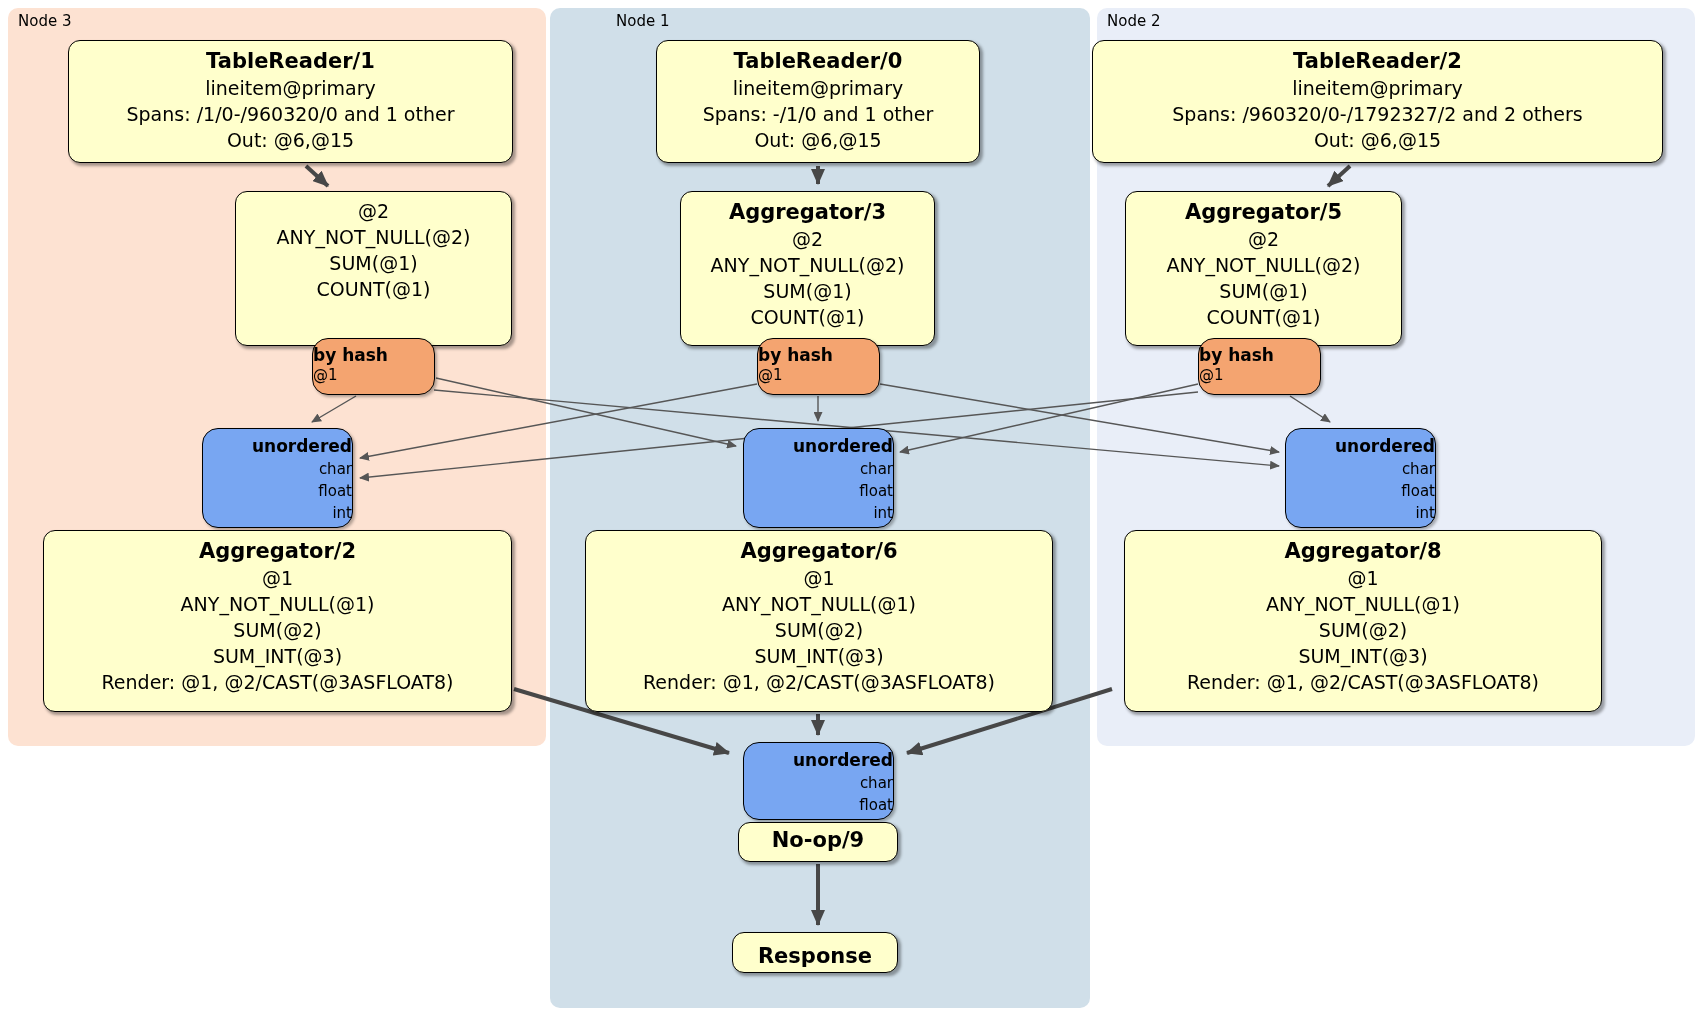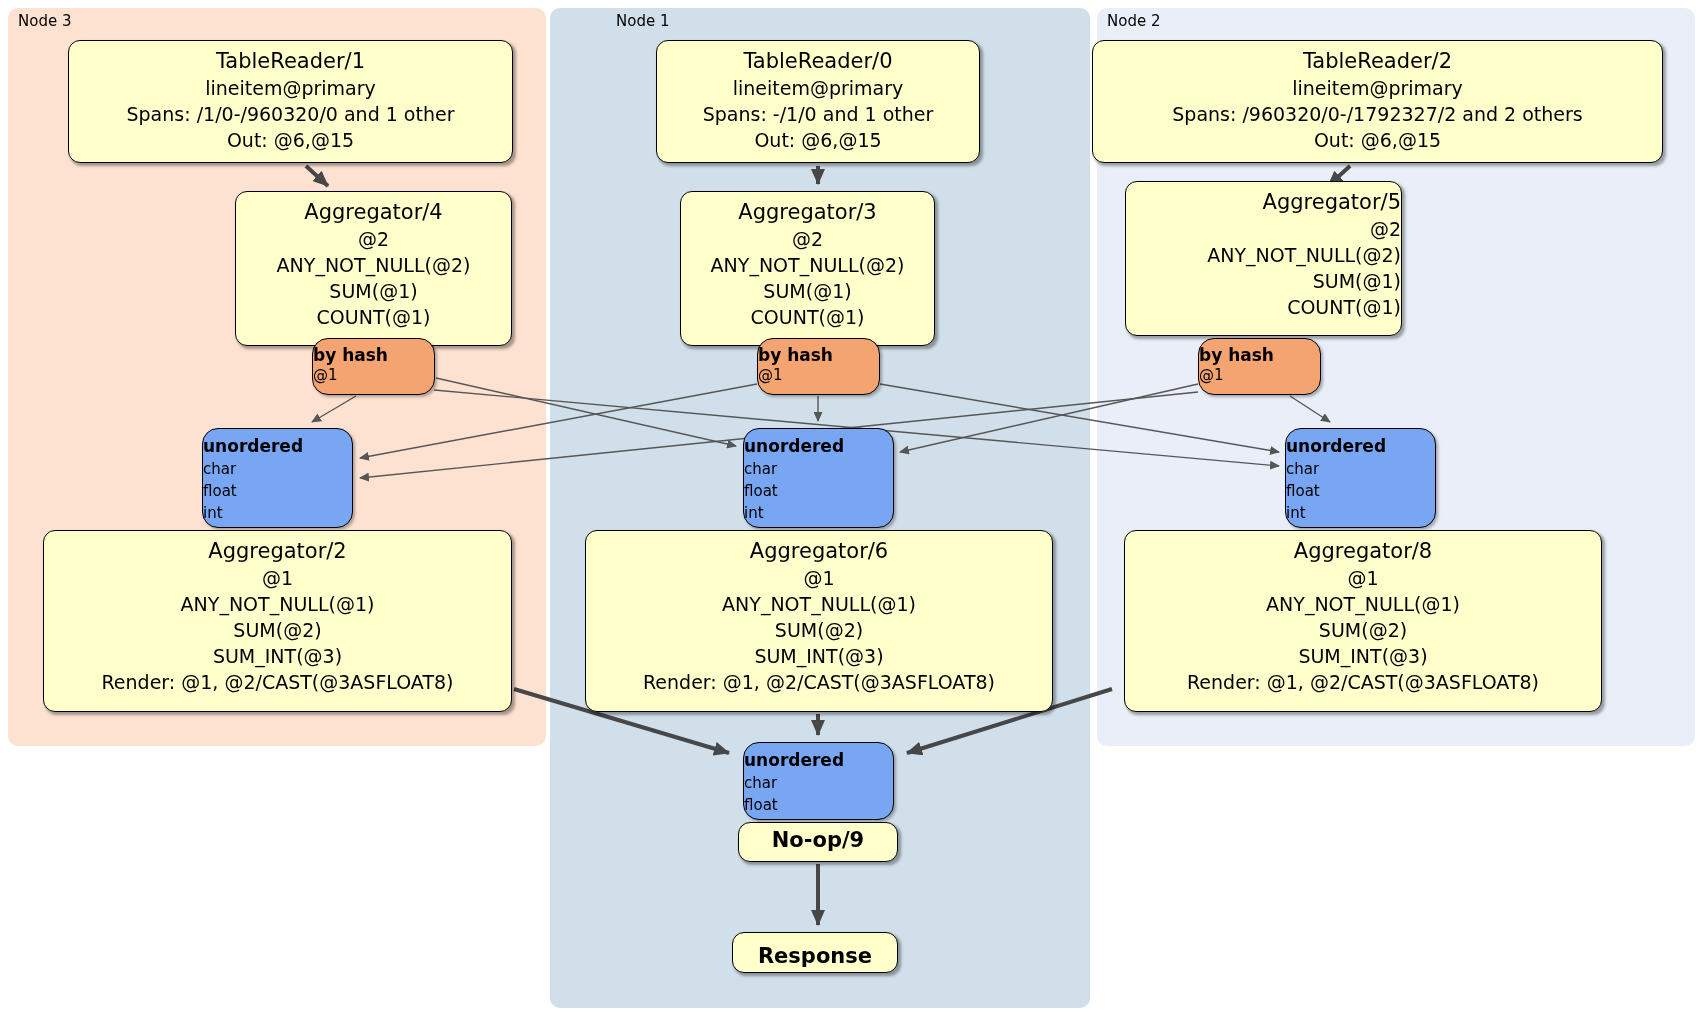--- a/index.html
+++ b/index.html
@@ -9,32 +9,32 @@
     overflow:hidden;
   }
   .region{position:absolute;border-radius:10px;z-index:0;}
   .region-label{position:absolute;font-size:15px;color:#000;z-index:3;}
   #wires{position:absolute;left:0;top:0;z-index:1;}
   .pbox{
     position:absolute;background:#ffffcc;border:1.5px solid #000;border-radius:12px;
     text-align:center;z-index:2;box-shadow:2.5px 2.5px 3px rgba(0,0,0,0.35);
     padding-top:6px;box-sizing:border-box;
   }
-  .pbox .title{font-size:21px;font-weight:normal;line-height:28px;}
+  .pbox .title{font-size:21px;font-weight:bold;line-height:28px;}
   .pbox .line{font-size:19px;line-height:26px;white-space:nowrap;}
   .router{
     position:absolute;background:#f4a470;border:1.5px solid #000;border-radius:16px;
     text-align:left;z-index:2;box-sizing:border-box;padding-top:5px;
     box-shadow:2px 2px 3px rgba(0,0,0,0.3);
   }
   .router .rtitle{font-size:17px;font-weight:bold;line-height:22px;}
   .router .rline{font-size:15px;line-height:19px;}
   .sync{
     position:absolute;background:#78a6f2;border:1.5px solid #000;border-radius:16px;
-    text-align:left;z-index:2;box-sizing:border-box;padding-top:5px;
+    text-align:right;z-index:2;box-sizing:border-box;padding-top:5px;
     box-shadow:2px 2px 3px rgba(0,0,0,0.3);
   }
   .sync .rtitle{font-size:17px;font-weight:bold;line-height:24px;}
   .sync .rline{font-size:15px;line-height:22px;}
   .mini .title{font-size:21px;font-weight:bold;line-height:30px;}
 </style>
 </head>
 <body>
 
 <div id="canvas">
@@ -79,21 +79,20 @@
   </svg>
 
   <div class="pbox" style="left:68px;top:40px;width:445px;height:123px;">
     <div class="title">TableReader/1</div>
     <div class="line">lineitem@primary</div>
     <div class="line">Spans: /1/0-/960320/0 and 1 other</div>
     <div class="line">Out: @6,@15</div>
   </div>
 
   <div class="pbox" style="left:235px;top:191px;width:277px;height:155px;">
-    <div class="title">Aggregator/4</div>
     <div class="line">@2</div>
     <div class="line">ANY_NOT_NULL(@2)</div>
     <div class="line">SUM(@1)</div>
     <div class="line">COUNT(@1)</div>
   </div>
 
   <div class="router" style="left:312px;top:338px;width:123px;height:57px;">
     <div class="rtitle">by hash</div>
     <div class="rline">@1</div>
   </div>
@@ -150,21 +149,21 @@
     <div class="line">Render: @1, @2/CAST(@3ASFLOAT8)</div>
   </div>
 
   <div class="pbox" style="left:1092px;top:40px;width:571px;height:123px;">
     <div class="title">TableReader/2</div>
     <div class="line">lineitem@primary</div>
     <div class="line">Spans: /960320/0-/1792327/2 and 2 others</div>
     <div class="line">Out: @6,@15</div>
   </div>
 
-  <div class="pbox" style="left:1125px;top:181px;width:277px;height:155px;text-align:right;">
+  <div class="pbox" style="left:1125px;top:191px;width:277px;height:155px;">
     <div class="title">Aggregator/5</div>
     <div class="line">@2</div>
     <div class="line">ANY_NOT_NULL(@2)</div>
     <div class="line">SUM(@1)</div>
     <div class="line">COUNT(@1)</div>
   </div>
 
   <div class="router" style="left:1198px;top:338px;width:123px;height:57px;">
     <div class="rtitle">by hash</div>
     <div class="rline">@1</div>

